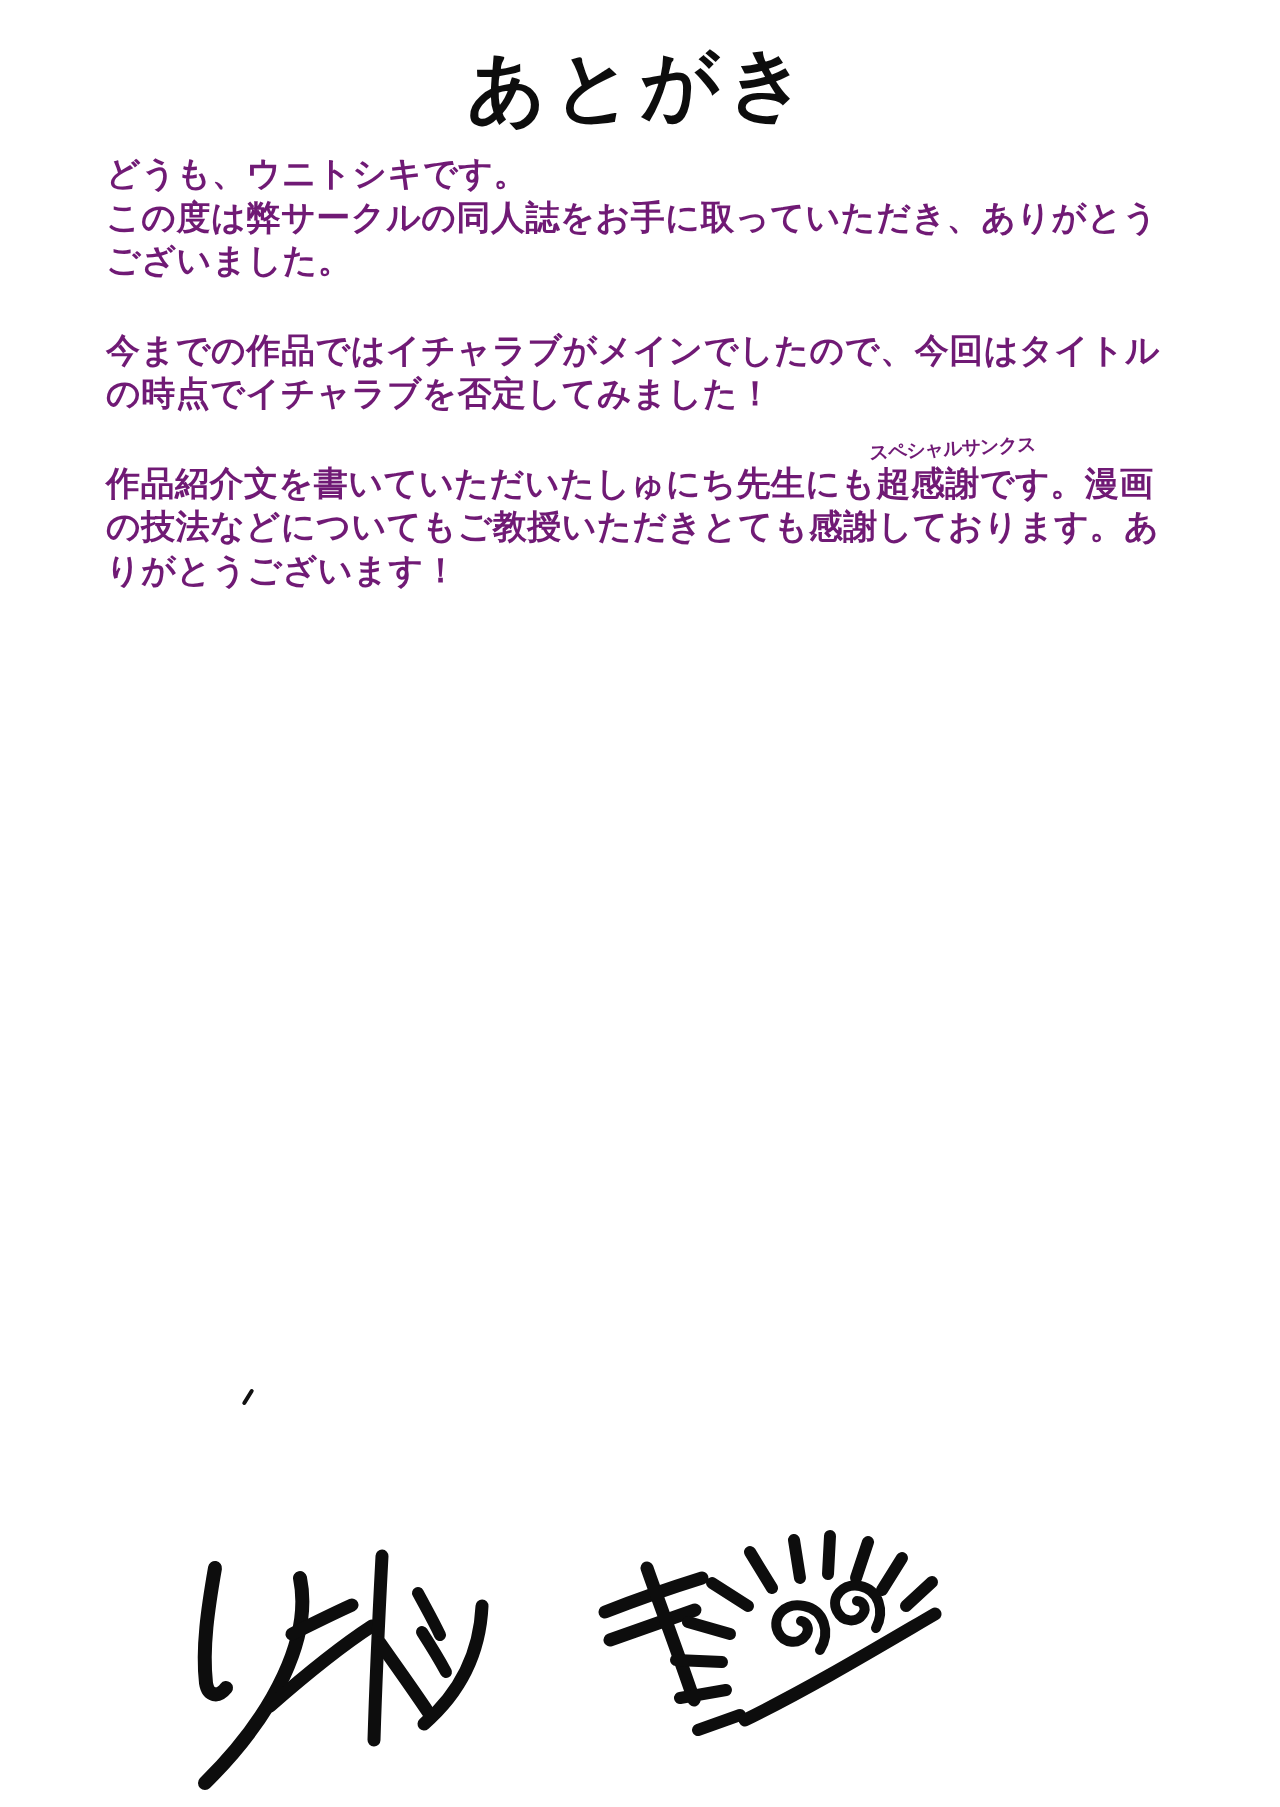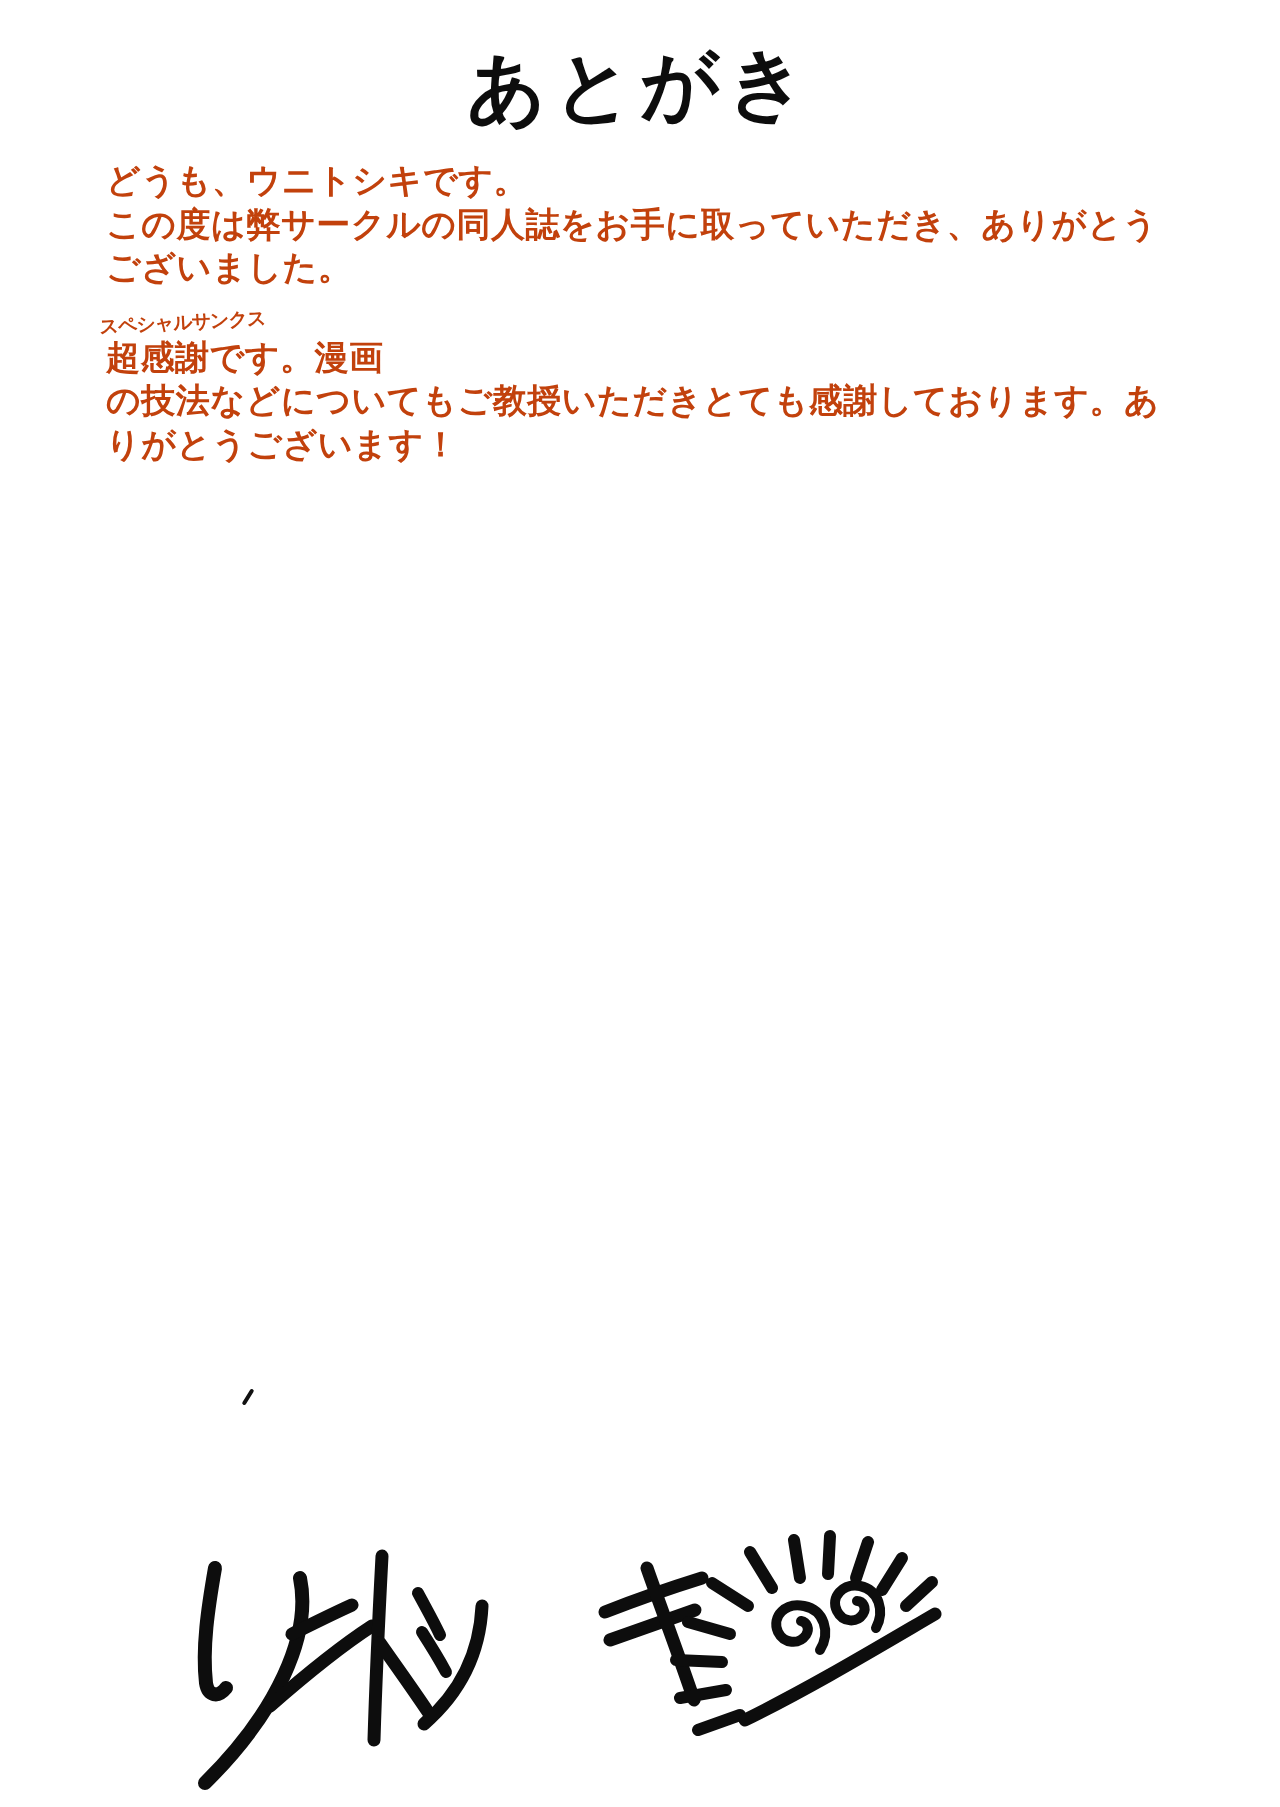--- a/index.html
+++ b/index.html
@@ -21,27 +21,27 @@
     margin:0;
     text-align:center;
     font-size:78px;
     font-weight:900;
     letter-spacing:7px;
     transform:rotate(-1.2deg);
     color:#0d0d0d;
   }
   .content{
     position:absolute;
-    left:106px;top:159px;
+    left:106px;top:152px;
     width:1160px;
     font-size:34px;
     font-weight:700;
     line-height:43.5px;
     letter-spacing:0.5px;
-    color:#c2410c;
+    color:#701a75;
   }
   .para{
     margin:0 0 46px 0;
     white-space:pre-line;
   }
   .ruby-wrap{
     position:relative;
     white-space:nowrap;
   }
   .ruby-text{
@@ -75,21 +75,23 @@
 <body>
 
 <div class="page">
 
   <h1 class="title">あとがき</h1>
 
   <div class="content">
     <p class="para">どうも、ウニトシキです。
 この度は弊サークルの同人誌をお手に取っていただき、ありがとう
 ございました。</p>
-    <p class="para"><span class="ruby-wrap"><span class="ruby-text">スペシャルサンクス</span><span>超感謝</span></span><span>です。漫画
+    <p class="para">今までの作品ではイチャラブがメインでしたので、今回はタイトル
+の時点でイチャラブを否定してみました！</p>
+    <p class="para"><span>作品紹介文を書いていただいたしゅにち先生にも</span><span class="ruby-wrap"><span class="ruby-text">スペシャルサンクス</span><span>超感謝</span></span><span>です。漫画
 の技法などについてもご教授いただきとても感謝しております。あ
 りがとうございます！</span></p>
   </div>
 
   <div class="stray-mark"></div>
 
   <div class="signature">
     <svg viewBox="0 0 800 280" fill="none" stroke="#0d0d0d" stroke-linecap="round" stroke-linejoin="round" aria-label="ウニトシキ">
 
       <g>

